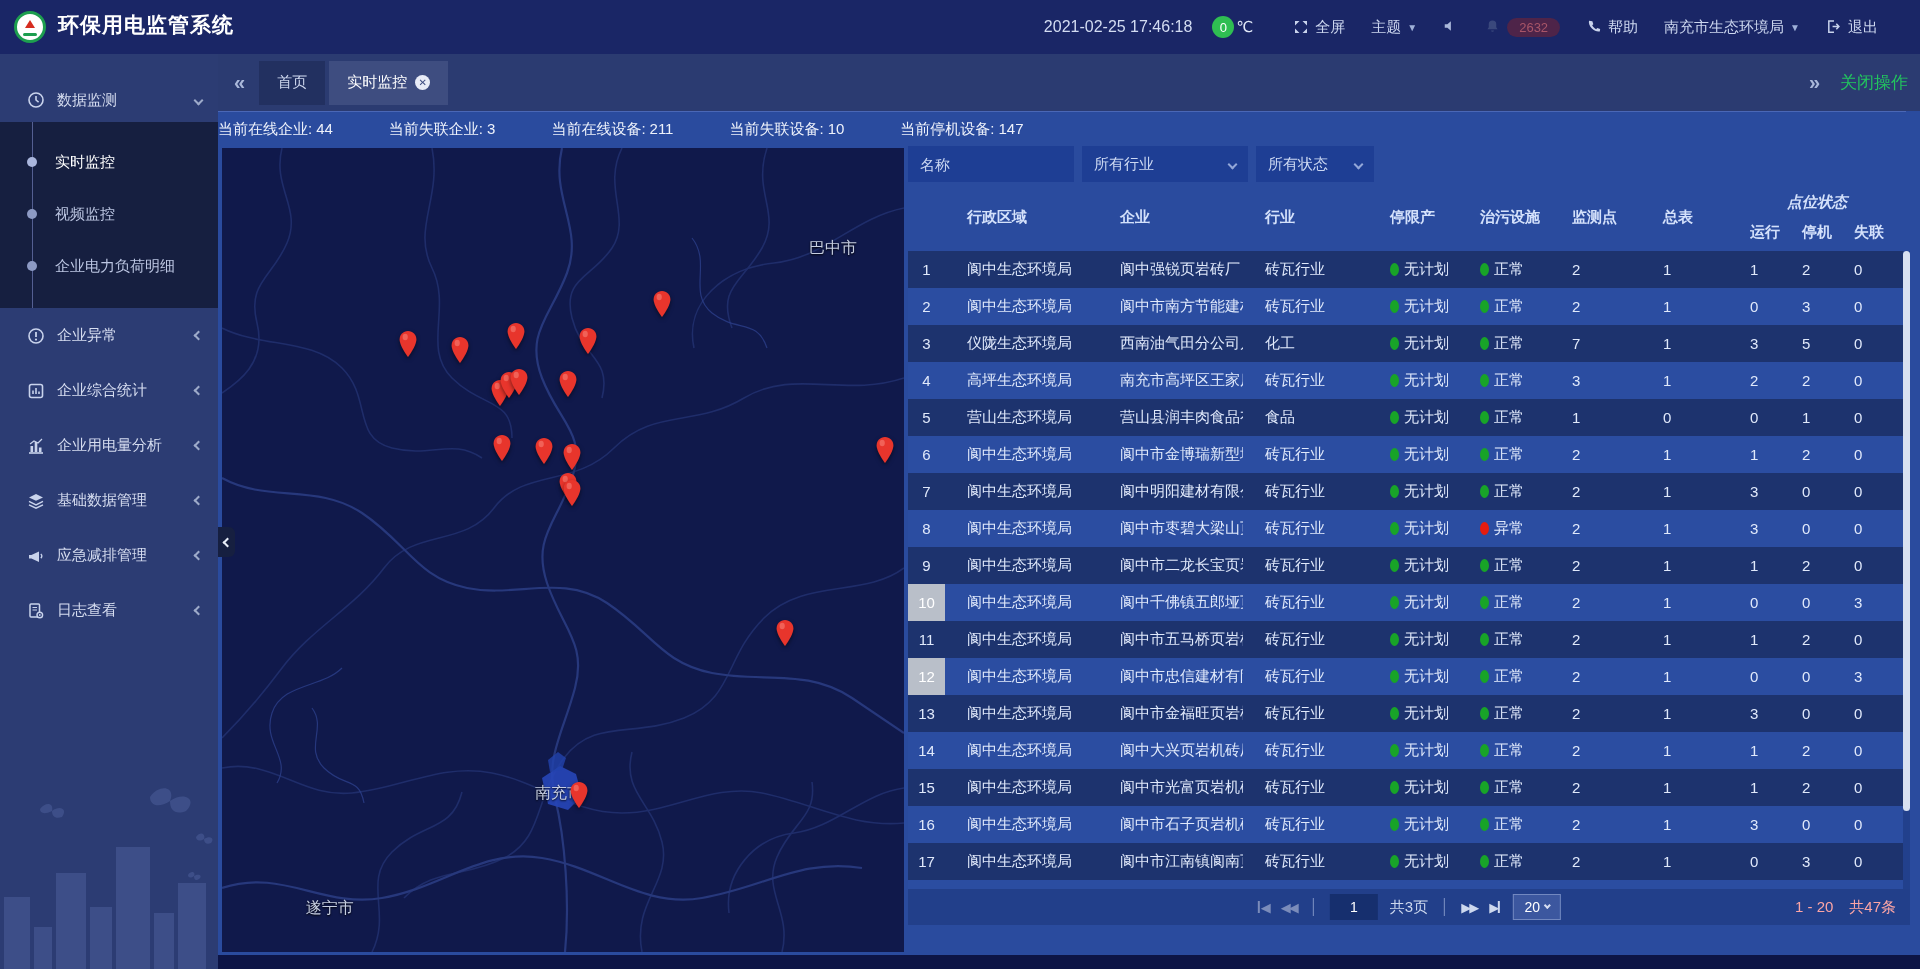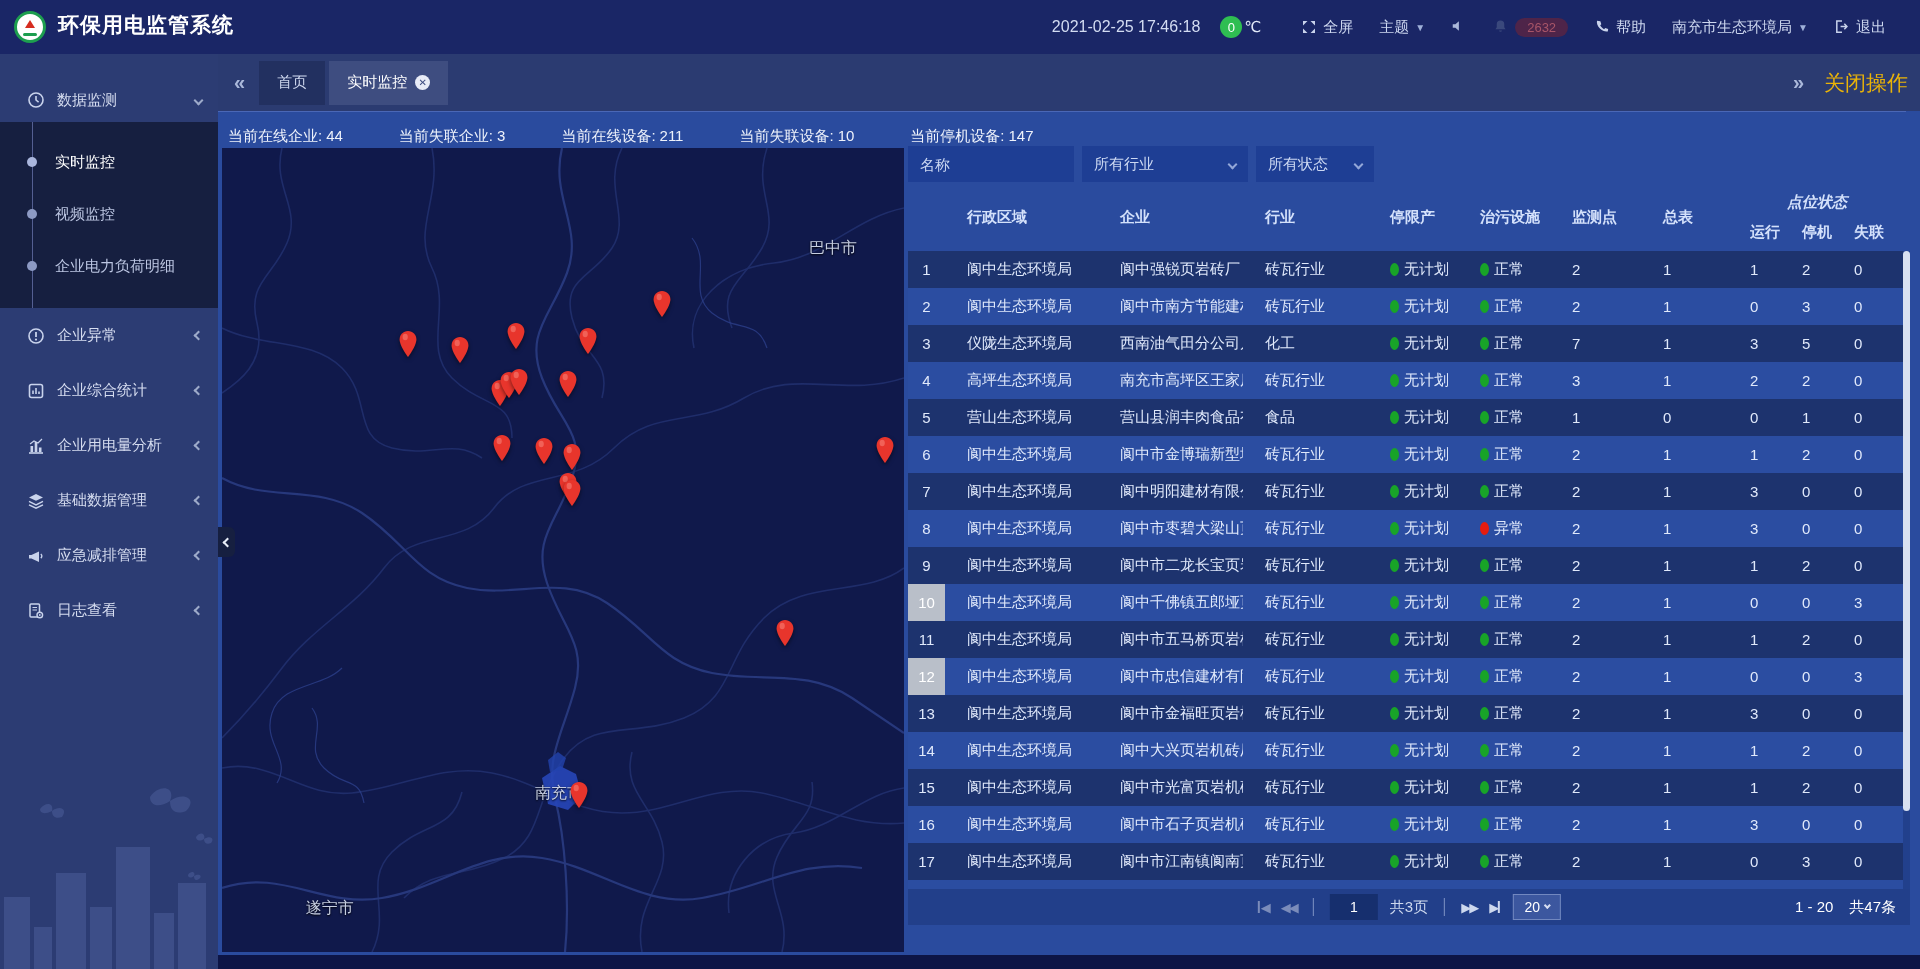--- a/index.html
+++ b/index.html
@@ -7,21 +7,21 @@
   body { font-family:"Liberation Sans","DejaVu Sans",sans-serif; background:#0e1647; overflow:hidden; }
   .page { position:relative; width:1920px; height:969px; background:#2a4b9e; overflow:hidden; }
 
   
   .topbar { position:absolute; left:0; top:0; width:1920px; height:54px; background:#1a2666; display:flex; align-items:center; z-index:30; }
   .brand { display:flex; align-items:flex-start; gap:12px; padding-left:14px; }
   .logo { width:32px; height:32px; border-radius:50%; background:#fff; border:3px solid #1d9e4f; display:flex; align-items:center; justify-content:center; position:relative; }
   .logo .peak { width:0; height:0; border-left:5px solid transparent; border-right:5px solid transparent; border-bottom:8px solid #d62c1f; margin-top:-6px; }
   .logo .ground { position:absolute; bottom:4px; left:6px; right:6px; height:3px; border-radius:2px; background:#1d9e4f; }
   .app-title { color:#ffffff; font-size:21px; font-weight:bold; letter-spacing:1px; }
-  .topbar-right { position:absolute; right:8px; top:0; height:54px; display:flex; align-items:center; color:#cdd7ef; font-size:15px; }
+  .topbar-right { position:absolute; right:16px; top:0; height:54px; display:flex; align-items:center; color:#cdd7ef; font-size:15px; }
   .topbar-right .item { display:flex; align-items:center; gap:6px; margin-right:26px; cursor:default; }
   .datetime { color:#d3dcf2; font-size:16px; margin-right:20px; }
   .temp-circle { width:22px; height:22px; border-radius:50%; background:#2fbe52; color:#fff; font-size:13px; display:flex; align-items:center; justify-content:center; }
   .temp-unit { color:#e2e9f8; font-size:15px; margin-right:40px; margin-left:2px; }
   .caret { font-size:10px; color:#9fb0d8; }
   .badge { background:#4e2449; color:#a85568; font-size:13px; border-radius:10px; padding:2px 12px; }
   .dim-icon { opacity:.55; }
   .icon16 { width:16px; height:16px; display:inline-block; }
   .icon16 svg { display:block; }
 
@@ -46,24 +46,24 @@
   .collapse-btn .chev-left { border-color:#e8edf8; margin-left:2px; }
 
   
   .tabbar { position:absolute; left:218px; top:54px; width:1702px; height:57px; background:#2b3b71; display:flex; align-items:center; z-index:10; }
   .tab-scroll { color:#aab8da; font-size:20px; font-weight:bold; padding:0 14px 0 16px; cursor:pointer; }
   .tab { height:44px; display:flex; align-items:center; padding:0 18px; font-size:15px; color:#ccd5ec; background:#223060; margin-right:4px; cursor:pointer; }
   .tab.active { background:#3e4d80; color:#ffffff; }
   .tab-close { width:15px; height:15px; margin-left:8px; border-radius:50%; background:#e8ecf7; color:#3e4d80; font-size:10px; line-height:15px; text-align:center; }
   .tabbar-right { position:absolute; right:0; top:0; height:57px; display:flex; align-items:center; gap:20px; padding-right:12px; }
   .tabbar-right .fwd { color:#aab8da; font-size:20px; font-weight:bold; cursor:pointer; }
-  .close-ops { color:#eab308; font-size:21px; cursor:pointer; }
+  .close-ops { color:#22c55e; font-size:17px; cursor:pointer; }
 
   
-  .statsbar { position:absolute; left:218px; top:111px; width:1688px; height:35px; background:#2a4b9e; border-top:1px solid #4a67b6; display:flex; align-items:flex-end; gap:56px; padding-left:10px; color:#eef2fb; font-size:15px; z-index:5; }
+  .statsbar { position:absolute; left:218px; top:111px; width:1688px; height:35px; background:#2a4b9e; border-top:1px solid #4a67b6; display:flex; align-items:center; gap:56px; color:#eef2fb; font-size:15px; z-index:5; }
   .stat b { font-weight:normal; margin-left:4px; }
 
   
   .map-panel { position:absolute; left:222px; top:148px; width:682px; height:804px; background:#10194b; overflow:hidden; cursor:grab; }
   .map-roads { position:absolute; left:0; top:0; }
   .city-label { position:absolute; transform:translate(-50%,-50%); color:#c7cfe2; font-size:16px; text-shadow:0 1px 2px #000; white-space:nowrap; }
   .pin { position:absolute; width:20px; height:28px; transform:translate(-50%,-100%); }
   .pin svg { display:block; filter:drop-shadow(0 2px 2px rgba(0,0,0,.5)); }
 
   
@@ -98,21 +98,21 @@
   
   .pagination { height:36px; background:#223f8a; display:flex; align-items:center; position:relative; color:#cdd8ee; font-size:15px; }
   .pg-center { position:absolute; left:50%; transform:translateX(-50%); display:flex; align-items:center; gap:12px; }
   .pg-btn { display:flex; align-items:center; cursor:pointer; font-size:13px; letter-spacing:-2px; }
   .pg-btn.dim { color:#7b8cba; }
   .pg-bar { display:inline-block; width:2px; height:12px; background:currentColor; margin:0 1px; }
   .pg-divider { width:1px; height:18px; background:#7f93c4; margin:0 4px; }
   .pg-input { width:48px; height:26px; background:#162f6e; border:none; color:#fff; text-align:center; font-size:14px; }
   .pg-size { width:48px; height:26px; background:#3c579f; border:1px solid #7288c0; color:#fff; display:flex; align-items:center; justify-content:center; gap:5px; cursor:pointer; font-size:14px; }
   .pg-size .chev-down { width:5px; height:5px; border-color:#d7def2; margin-top:-3px; }
-  .pg-right { position:absolute; right:14px; display:flex; gap:16px; color:#ffffff; }
+  .pg-right { position:absolute; right:14px; display:flex; gap:16px; color:#fca5a5; }
 
   .bottom-strip { position:absolute; left:218px; top:955px; width:1702px; height:14px; background:#0d1546; z-index:15; }
 </style>
 </head>
 <body>
 
 <div class="page">
 
   <header class="topbar">
     <div class="brand">

